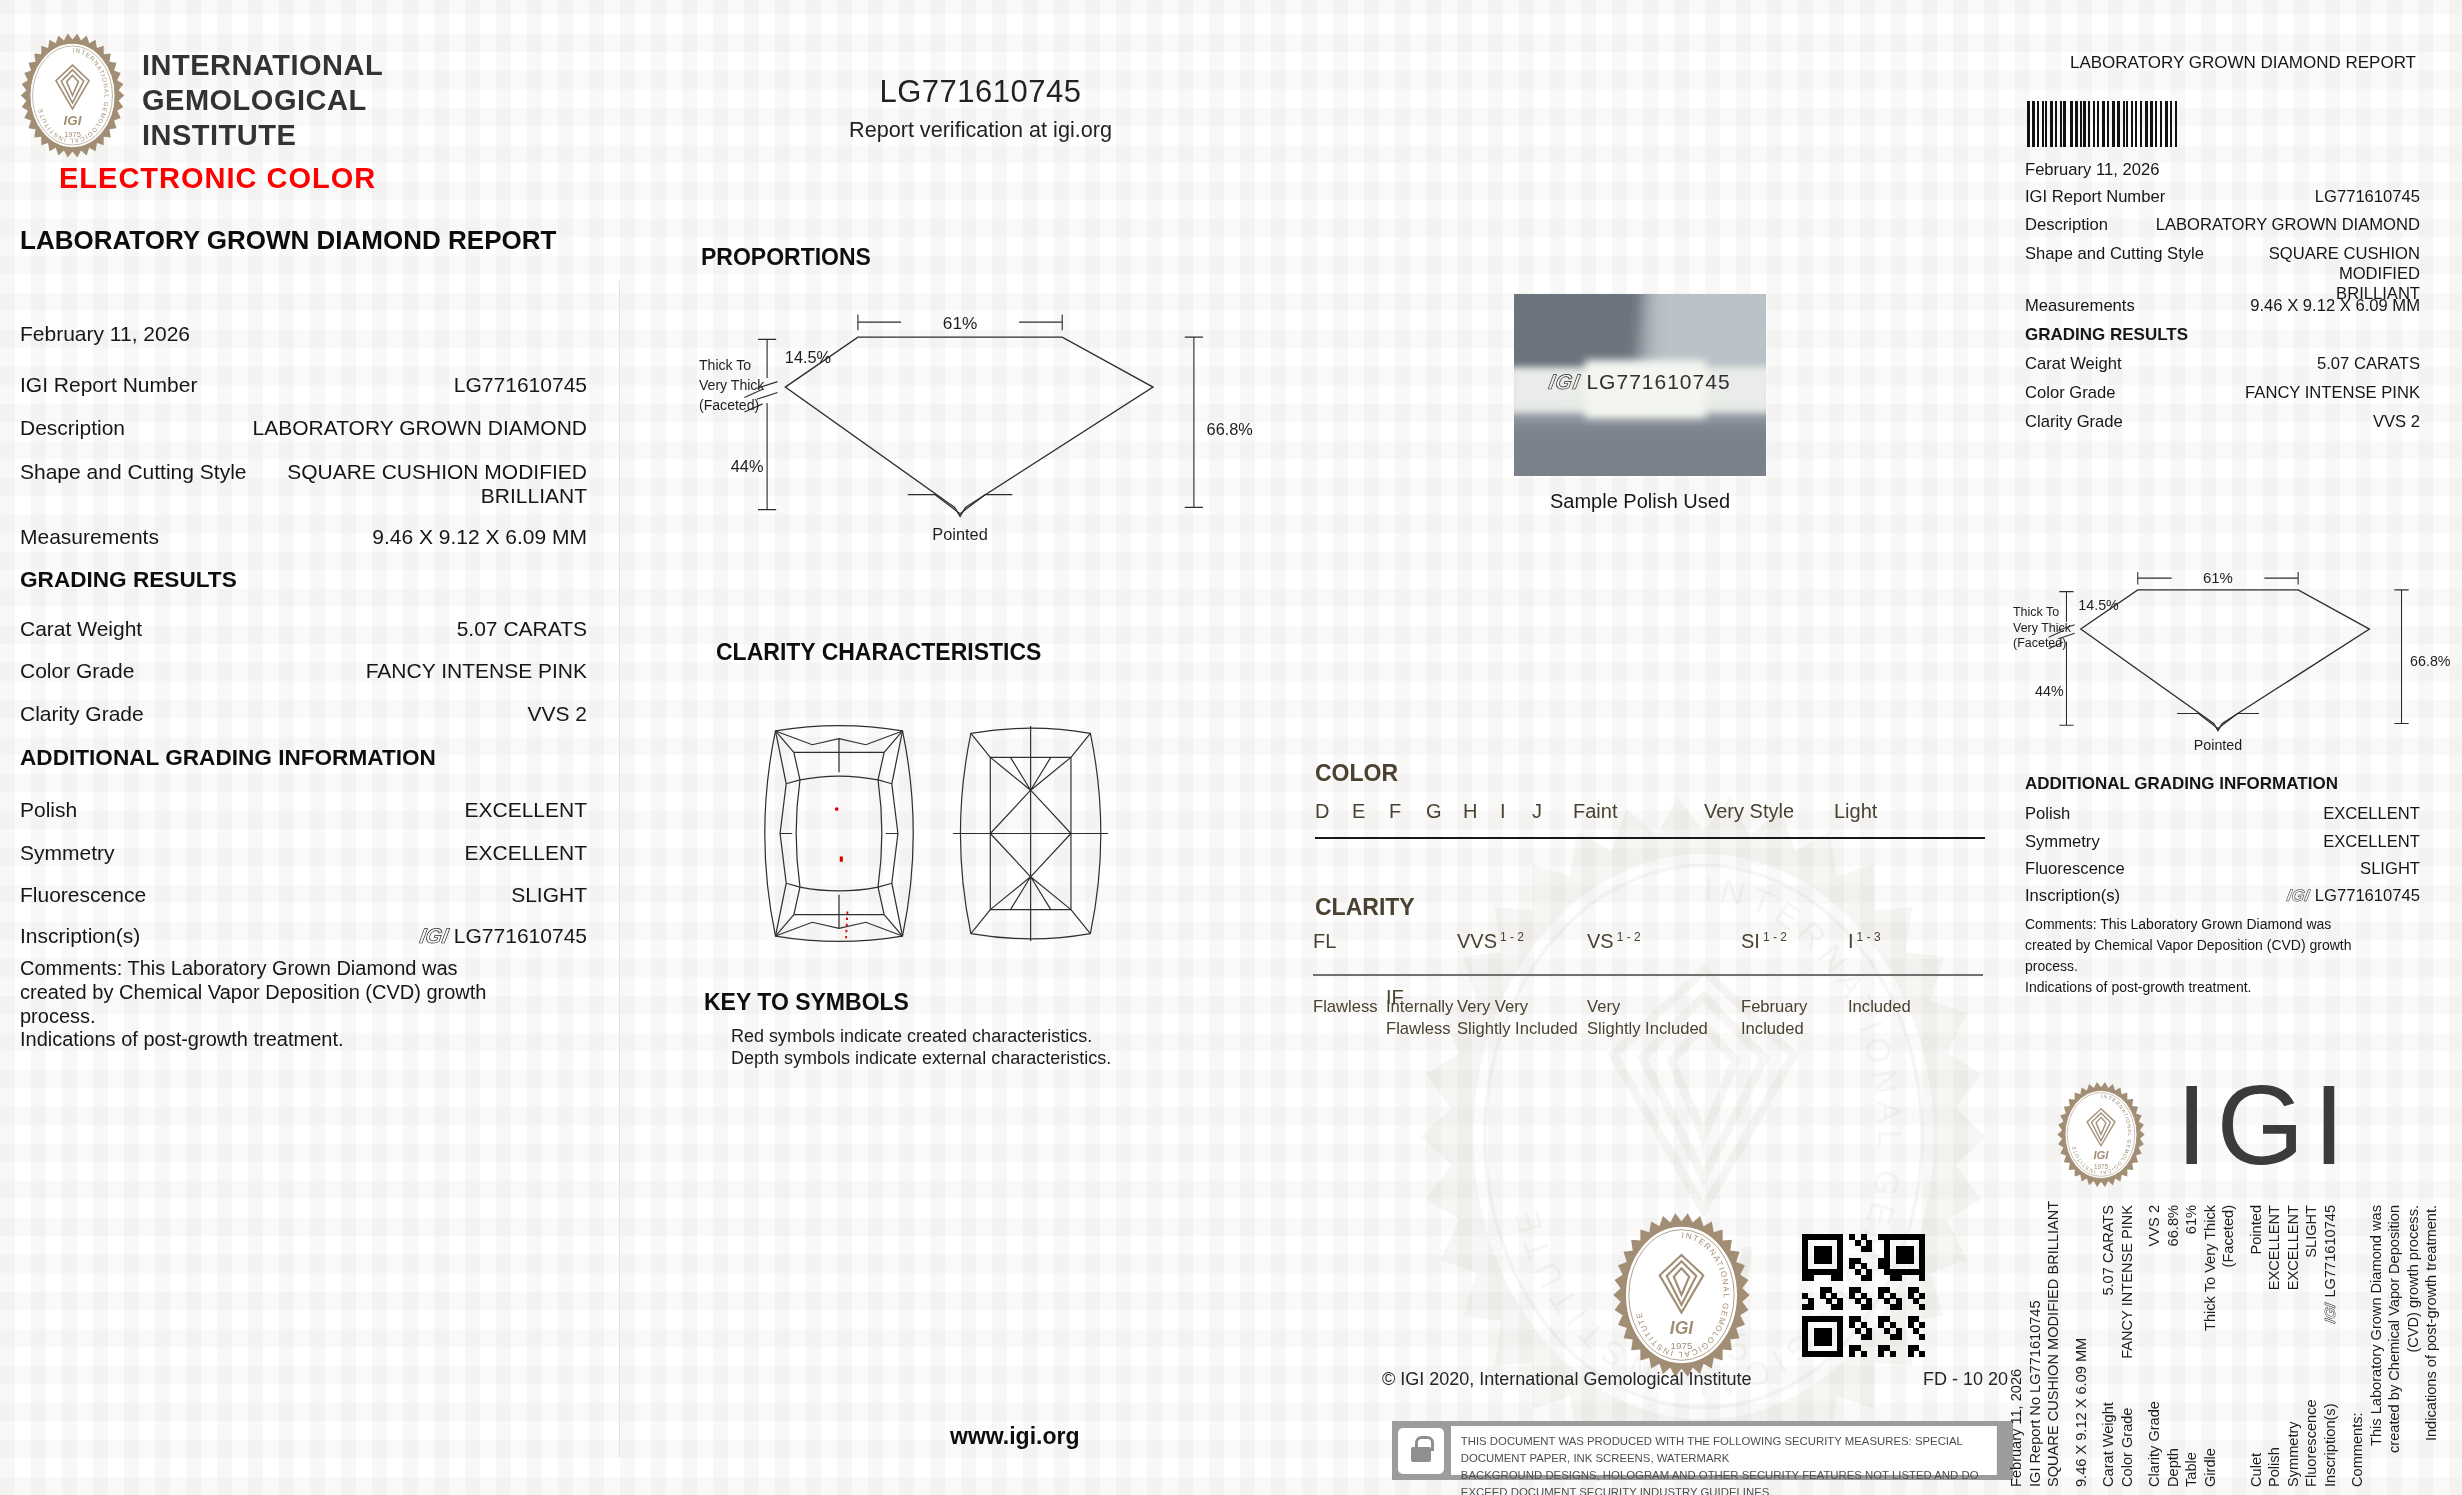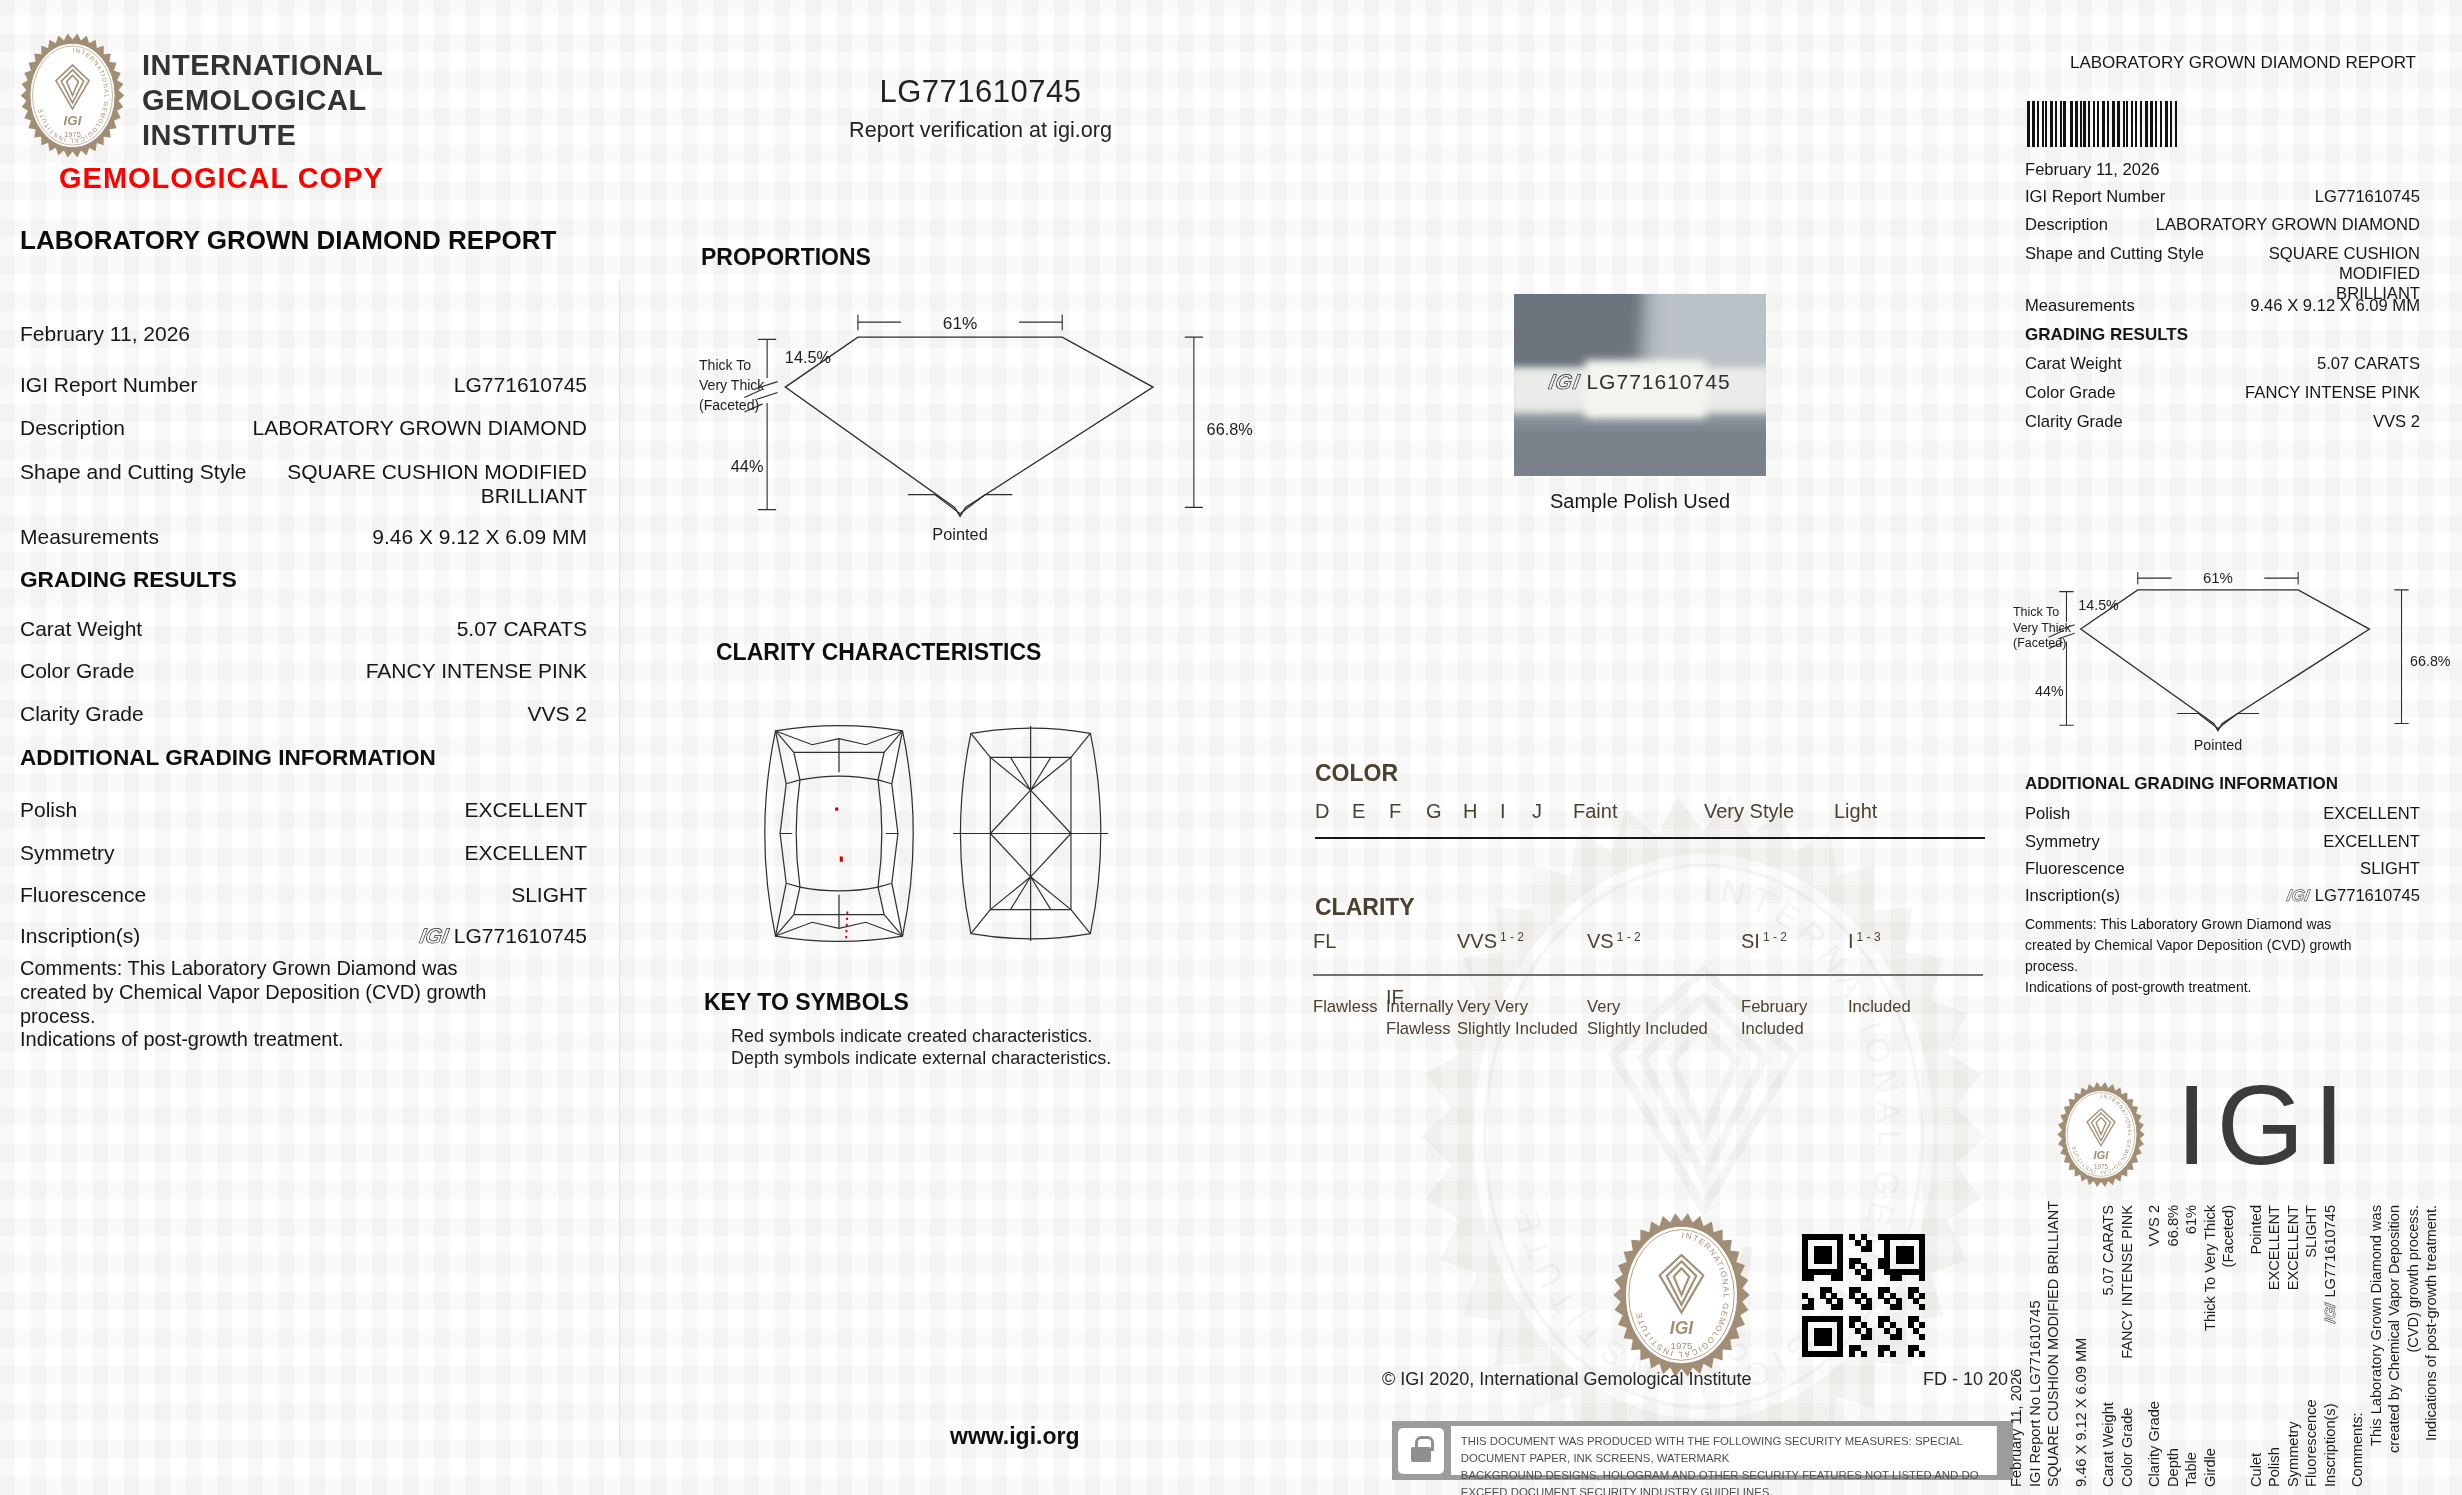--- a/index.html
+++ b/index.html
@@ -96,21 +96,21 @@
       <text font-size="11.5" letter-spacing="2" fill="#a28e74"><textPath href="#sealp1">INTERNATIONAL GEMOLOGICAL INSTITUTE</textPath></text>
       <path d="M100,64 L131,93 L100,146 L69,93 Z M100,73 L121,94 L100,135 L79,94 Z M100,83 L111,95 L100,121 L89,95 Z" fill="none" stroke="#a28e74" stroke-width="3"></path>
       <text x="100" y="176" text-anchor="middle" font-size="25" font-weight="bold" font-style="italic" fill="#a28e74">IGI</text>
       <text x="100" y="198" text-anchor="middle" font-size="14" fill="#a28e74">1975</text>
     </svg></div>
 <div class="abs brand">
   <div>INTERNATIONAL</div>
   <div>GEMOLOGICAL</div>
   <div>INSTITUTE</div>
 </div>
-<div class="abs ecopy">GEMOLOGICAL COPY</div>
+<div class="abs ecopy">ELECTRONIC COLOR</div>
 <div class="abs ltitle">LABORATORY GROWN DIAMOND REPORT</div>
 
 <div class="abs lrow" style="top:322px">February 11, 2026</div>
 <div class="abs lrow row" style="top:373px">
   <span class="lab">IGI Report Number</span>
   <span class="val">LG771610745</span>
 </div>
 <div class="abs lrow row" style="top:416px">
   <span class="lab">Description</span>
   <span class="val">LABORATORY GROWN DIAMOND</span>

